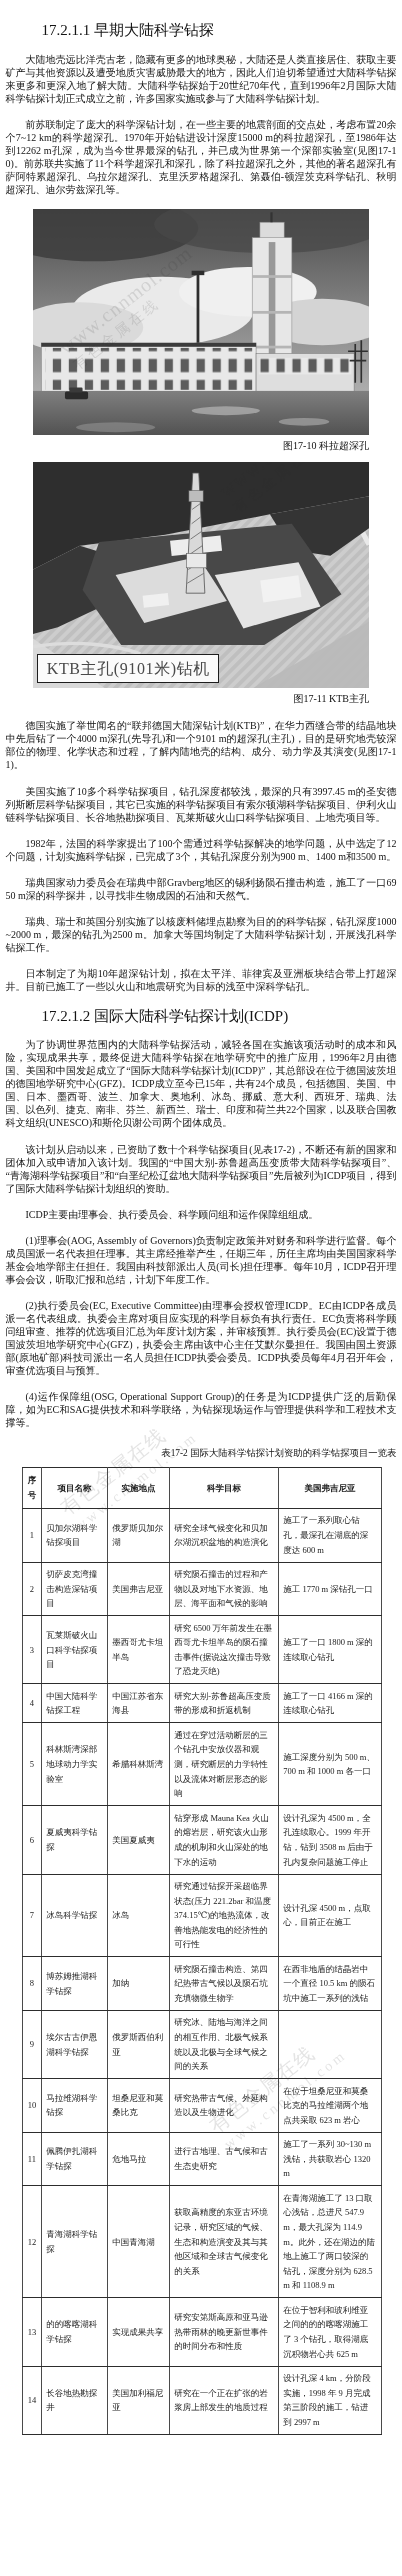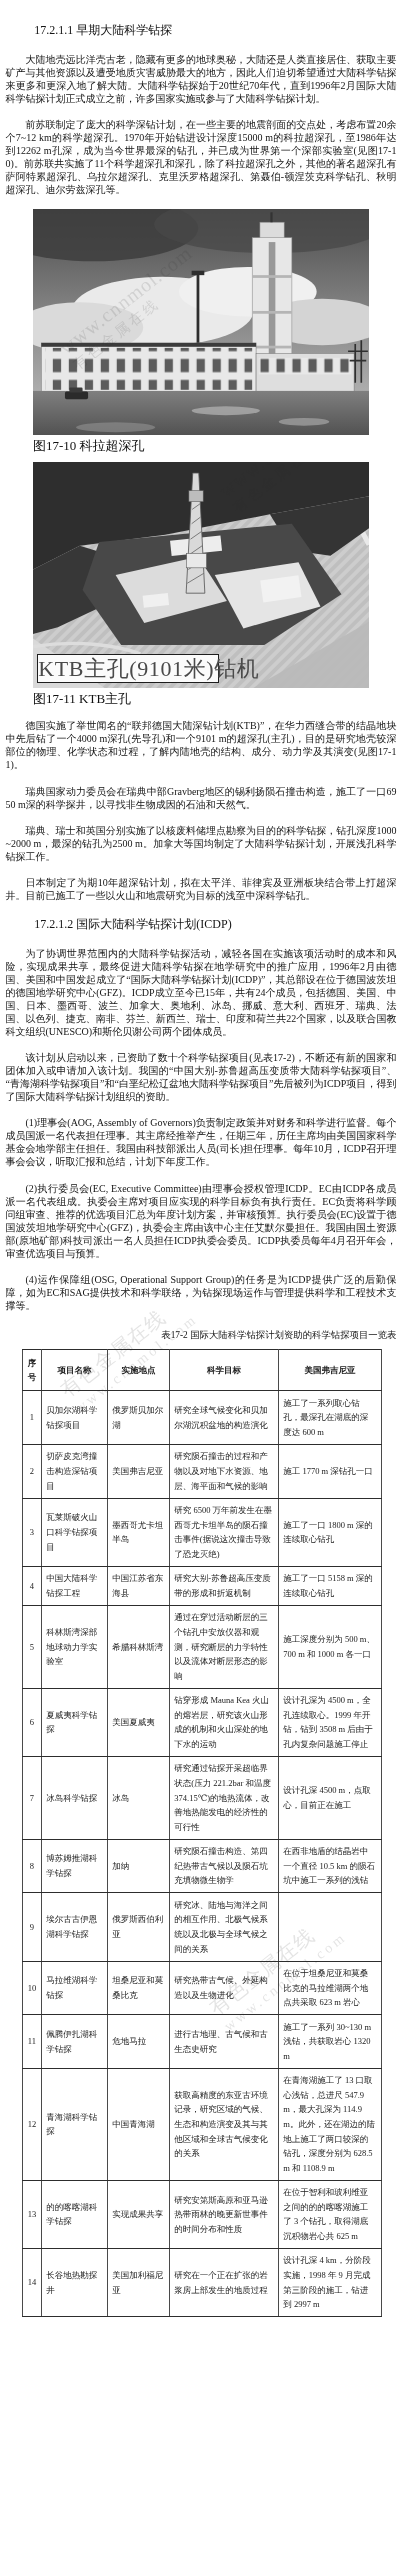--- a/index.html
+++ b/index.html
@@ -3,40 +3,40 @@
 <meta charset="utf-8">
 <style>
   html,body{margin:0;padding:0;background:#ffffff;}
   body{
     width:403px;
     color:#141414;
     font-family:"Liberation Serif","DejaVu Serif",serif;
   }
   .page{padding:7.7px 6.6px 61px 5.5px;position:relative;}
   .sec-heading{
-    font-size:12px;font-weight:normal;line-height:16.5px;
+    font-size:15px;font-weight:normal;line-height:16.5px;
     margin:14.3px 0 14.3px 0;text-indent:2.4em;
   }
   p.body-para{
     font-size:10px;line-height:13px;text-align:justify;
     text-indent:2em;margin:13.2px 0;word-break:break-all;
   }
   figure{margin:7.7px auto 0 auto;width:336px;padding:0;}
   .photo{
     width:336px;height:226px;position:relative;overflow:hidden;
     background:#bbb;
   }
   .photo svg{display:block;width:336px;height:226px;}
   figcaption{
-    text-align:left;font-size:13px;line-height:15.4px;margin-top:3.3px;color:#111;
+    text-align:right;font-size:10px;line-height:15.4px;margin-top:3.3px;color:#111;
   }
   .ktb-label{
     position:absolute;left:4.4px;bottom:4.4px;width:180px;height:27.6px;
     background:#fbfbfb;border:1.7px solid #1e1e1e;
-    font-size:22px;line-height:27.6px;text-align:center;color:#4a4a4a;
+    font-size:16px;line-height:27.6px;text-align:center;color:#4a4a4a;
     letter-spacing:0.6px;white-space:nowrap;
   }
   .wm{
     position:absolute;color:rgba(50,50,50,0.13);font-size:20px;
     transform:rotate(-38deg);transform-origin:left top;
     white-space:nowrap;pointer-events:none;z-index:5;letter-spacing:1.1px;
   }
   .wm small{display:block;font-size:14.3px;letter-spacing:3.3px;}
   .tbl-title{
     text-align:right;font-size:9.4px;line-height:16.5px;margin:15.4px 0 5.5px 0;
@@ -170,28 +170,31 @@
       </svg>
       <div class="wm" style="left:182px;top:22px;">
         <span>www.cnnmol.com</span><small>有色金属在线</small>
       </div>
       <div class="ktb-label">KTB主孔(9101米)钻机</div>
     </div>
     <figcaption>图17-11 KTB主孔</figcaption>
   </figure>
 
   <p class="body-para">德国实施了举世闻名的“联邦德国大陆深钻计划(KTB)”，在华力西缝合带的结晶地块中先后钻了一个4000 m深孔(先导孔)和一个9101 m的超深孔(主孔)，目的是研究地壳较深部位的物理、化学状态和过程，了解内陆地壳的结构、成分、动力学及其演变(见图17-11)。</p>
+  <p class="body-para">美国实施了10多个科学钻探项目，钻孔深度都较浅，最深的只有3997.45 m的圣安德列斯断层科学钻探项目，其它已实施的科学钻探项目有索尔顿湖科学钻探项目、伊利火山链科学钻探项目、长谷地热勘探项目、瓦莱斯破火山口科学钻探项目、上地壳项目等。</p>
+  <p class="body-para">1982年，法国的科学家提出了100个需通过科学钻探解决的地学问题，从中选定了12个问题，计划实施科学钻探，已完成了3个，其钻孔深度分别为900 m、1400 m和3500 m。</p>
   <p class="body-para">瑞典国家动力委员会在瑞典中部Gravberg地区的锡利扬陨石撞击构造，施工了一口6950 m深的科学探井，以寻找非生物成因的石油和天然气。</p>
   <p class="body-para">瑞典、瑞士和英国分别实施了以核废料储埋点勘察为目的的科学钻探，钻孔深度1000~2000 m，最深的钻孔为2500 m。加拿大等国均制定了大陆科学钻探计划，开展浅孔科学钻探工作。</p>
   <p class="body-para">日本制定了为期10年超深钻计划，拟在太平洋、菲律宾及亚洲板块结合带上打超深井。目前已施工了一些以火山和地震研究为目标的浅至中深科学钻孔。</p>
 
   <div class="sec-heading">17.2.1.2 国际大陆科学钻探计划(ICDP)</div>
 
   <p class="body-para">为了协调世界范围内的大陆科学钻探活动，减轻各国在实施该项活动时的成本和风险，实现成果共享，最终促进大陆科学钻探在地学研究中的推广应用，1996年2月由德国、美国和中国发起成立了“国际大陆科学钻探计划(ICDP)”，其总部设在位于德国波茨坦的德国地学研究中心(GFZ)。ICDP成立至今已15年，共有24个成员，包括德国、美国、中国、日本、墨西哥、波兰、加拿大、奥地利、冰岛、挪威、意大利、西班牙、瑞典、法国、以色列、捷克、南非、芬兰、新西兰、瑞士、印度和荷兰共22个国家，以及联合国教科文组织(UNESCO)和斯伦贝谢公司两个团体成员。</p>
   <p class="body-para">该计划从启动以来，已资助了数十个科学钻探项目(见表17-2)，不断还有新的国家和团体加入或申请加入该计划。我国的“中国大别-苏鲁超高压变质带大陆科学钻探项目”、“青海湖科学钻探项目”和“白垩纪松辽盆地大陆科学钻探项目”先后被列为ICDP项目，得到了国际大陆科学钻探计划组织的资助。</p>
+  <p class="body-para">ICDP主要由理事会、执行委员会、科学顾问组和运作保障组组成。</p>
   <p class="body-para">(1)理事会(AOG, Assembly of Governors)负责制定政策并对财务和科学进行监督。每个成员国派一名代表担任理事。其主席经推举产生，任期三年，历任主席均由美国国家科学基金会地学部主任担任。我国由科技部派出人员(司长)担任理事。每年10月，ICDP召开理事会会议，听取汇报和总结，计划下年度工作。</p>
   <p class="body-para">(2)执行委员会(EC, Executive Committee)由理事会授权管理ICDP。EC由ICDP各成员派一名代表组成。执委会主席对项目应实现的科学目标负有执行责任。EC负责将科学顾问组审查、推荐的优选项目汇总为年度计划方案，并审核预算。执行委员会(EC)设置于德国波茨坦地学研究中心(GFZ)，执委会主席由该中心主任艾默尔曼担任。我国由国土资源部(原地矿部)科技司派出一名人员担任ICDP执委会委员。ICDP执委员每年4月召开年会，审查优选项目与预算。</p>
   <p class="body-para">(4)运作保障组(OSG, Operational Support Group)的任务是为ICDP提供广泛的后勤保障，如为EC和SAG提供技术和科学联络，为钻探现场运作与管理提供科学和工程技术支撑等。</p>
 
   <div class="tbl-title">表17-2 国际大陆科学钻探计划资助的科学钻探项目一览表</div>
 
   <div class="tableWrap">
     <div class="wm" style="left:33px;top:33px;">
       <span>有色金属在线</span><small>www.cnnmol.com</small>
     </div>
@@ -235,21 +238,21 @@
           <td>瓦莱斯破火山口科学钻探项目</td>
           <td>墨西哥尤卡坦半岛</td>
           <td>研究 6500 万年前发生在墨西哥尤卡坦半岛的陨石撞击事件(据说这次撞击导致了恐龙灭绝)</td>
           <td>施工了一口 1800 m 深的连续取心钻孔</td>
         </tr>
         <tr>
           <td class="c-no">4</td>
           <td>中国大陆科学钻探工程</td>
           <td>中国江苏省东海县</td>
           <td>研究大别-苏鲁超高压变质带的形成和折返机制</td>
-          <td>施工了一口 5158 m 深的连续取心钻孔</td>
+          <td>施工了一口 4166 m 深的连续取心钻孔</td>
         </tr>
         <tr>
           <td class="c-no">5</td>
           <td>科林斯湾深部地球动力学实验室</td>
           <td>希腊科林斯湾</td>
           <td>通过在穿过活动断层的三个钻孔中安放仪器和观测，研究断层的力学特性以及流体对断层形态的影响</td>
           <td>施工深度分别为 500 m、700 m 和 1000 m 各一口</td>
         </tr>
         <tr>
           <td class="c-no">6</td>

